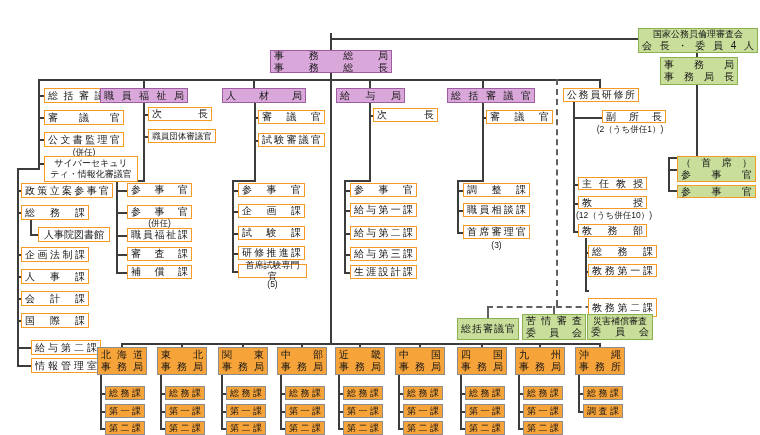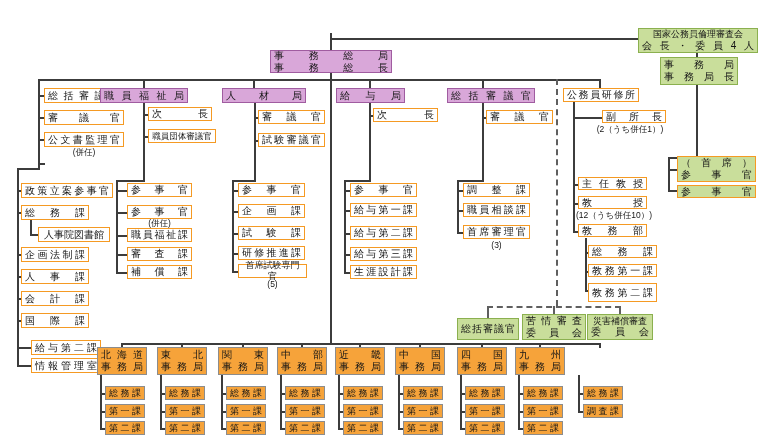--- a/index.html
+++ b/index.html
@@ -187,20 +187,24 @@
   <div class="bx ow f10" style="left:44px;top:88px;width:80px;height:15px">
     <span class="ln sp">総括審議官</span>
     </div>
   <div class="bx ow f10" style="left:44px;top:110px;width:80px;height:15px">
     <span class="ln sp">審議官</span>
     </div>
   <div class="bx ow f10" style="left:44px;top:132px;width:80px;height:15px">
     <span class="ln sp">公文書監理官</span>
     </div>
   <div class="note" style="left:44px;top:148px;width:80px">(併任)</div>
+  <div class="bx ow f9" style="left:44px;top:156px;width:94px;height:26px">
+    <span class="ln ct">サイバーセキュリ</span>
+    <span class="ln ct">ティ・情報化審議官</span>
+  </div>
   <div class="bx ow f10" style="left:21px;top:183px;width:92px;height:15px">
     <span class="ln sp">政策立案参事官</span>
     </div>
   <div class="bx ow f10" style="left:21px;top:205px;width:68px;height:15px">
     <span class="ln sp">総務課</span>
     </div>
   <div class="bx ow f10" style="left:38px;top:227px;width:72px;height:15px">
     <span class="ln ct">人事院図書館</span>
     </div>
   <div class="bx ow f10" style="left:21px;top:247px;width:68px;height:15px">
@@ -329,21 +333,21 @@
   <div class="note" style="left:568px;top:211px;width:92px">(12（うち併任10）)</div>
   <div class="bx ow f10" style="left:578px;top:224px;width:69px;height:13px">
     <span class="ln sp">教務部</span>
     </div>
   <div class="bx ow f10" style="left:588px;top:245px;width:69px;height:13px">
     <span class="ln sp">総務課</span>
     </div>
   <div class="bx ow f10" style="left:588px;top:264px;width:69px;height:13px">
     <span class="ln sp">教務第一課</span>
     </div>
-  <div class="bx ow f10" style="left:588px;top:283px;width:69px;height:19px">
+  <div class="bx ow f10" style="left:588px;top:298px;width:69px;height:19px">
     <span class="ln sp">教務第二課</span>
     </div>
 
   <div class="bx gn f10" style="left:457px;top:318px;width:62px;height:22px">
     <span class="ln sp">総括審議官</span>
     </div>
   <div class="bx gn f10" style="left:522px;top:314px;width:64px;height:26px">
     <span class="ln sp">苦情審査</span>
     <span class="ln sp">委員会</span>
     </div>
@@ -457,20 +461,24 @@
   <div class="bx og f9" style="left:523px;top:386px;width:40px;height:14px">
     <span class="ln sp">総務課</span>
     </div>
   <div class="bx og f9" style="left:523px;top:404px;width:40px;height:14px">
     <span class="ln sp">第一課</span>
     </div>
   <div class="bx og f9" style="left:523px;top:421px;width:40px;height:14px">
     <span class="ln sp">第二課</span>
     </div>
 
+  <div class="bx og f10" style="left:575px;top:347px;width:50px;height:28px">
+    <span class="ln sp">沖縄</span>
+    <span class="ln sp">事務所</span>
+    </div>
   <div class="bx og f9" style="left:583px;top:386px;width:40px;height:14px">
     <span class="ln sp">総務課</span>
     </div>
   <div class="bx og f9" style="left:583px;top:404px;width:40px;height:14px">
     <span class="ln sp">調査課</span>
     </div>
 
 </div>
 
 </body></html>

